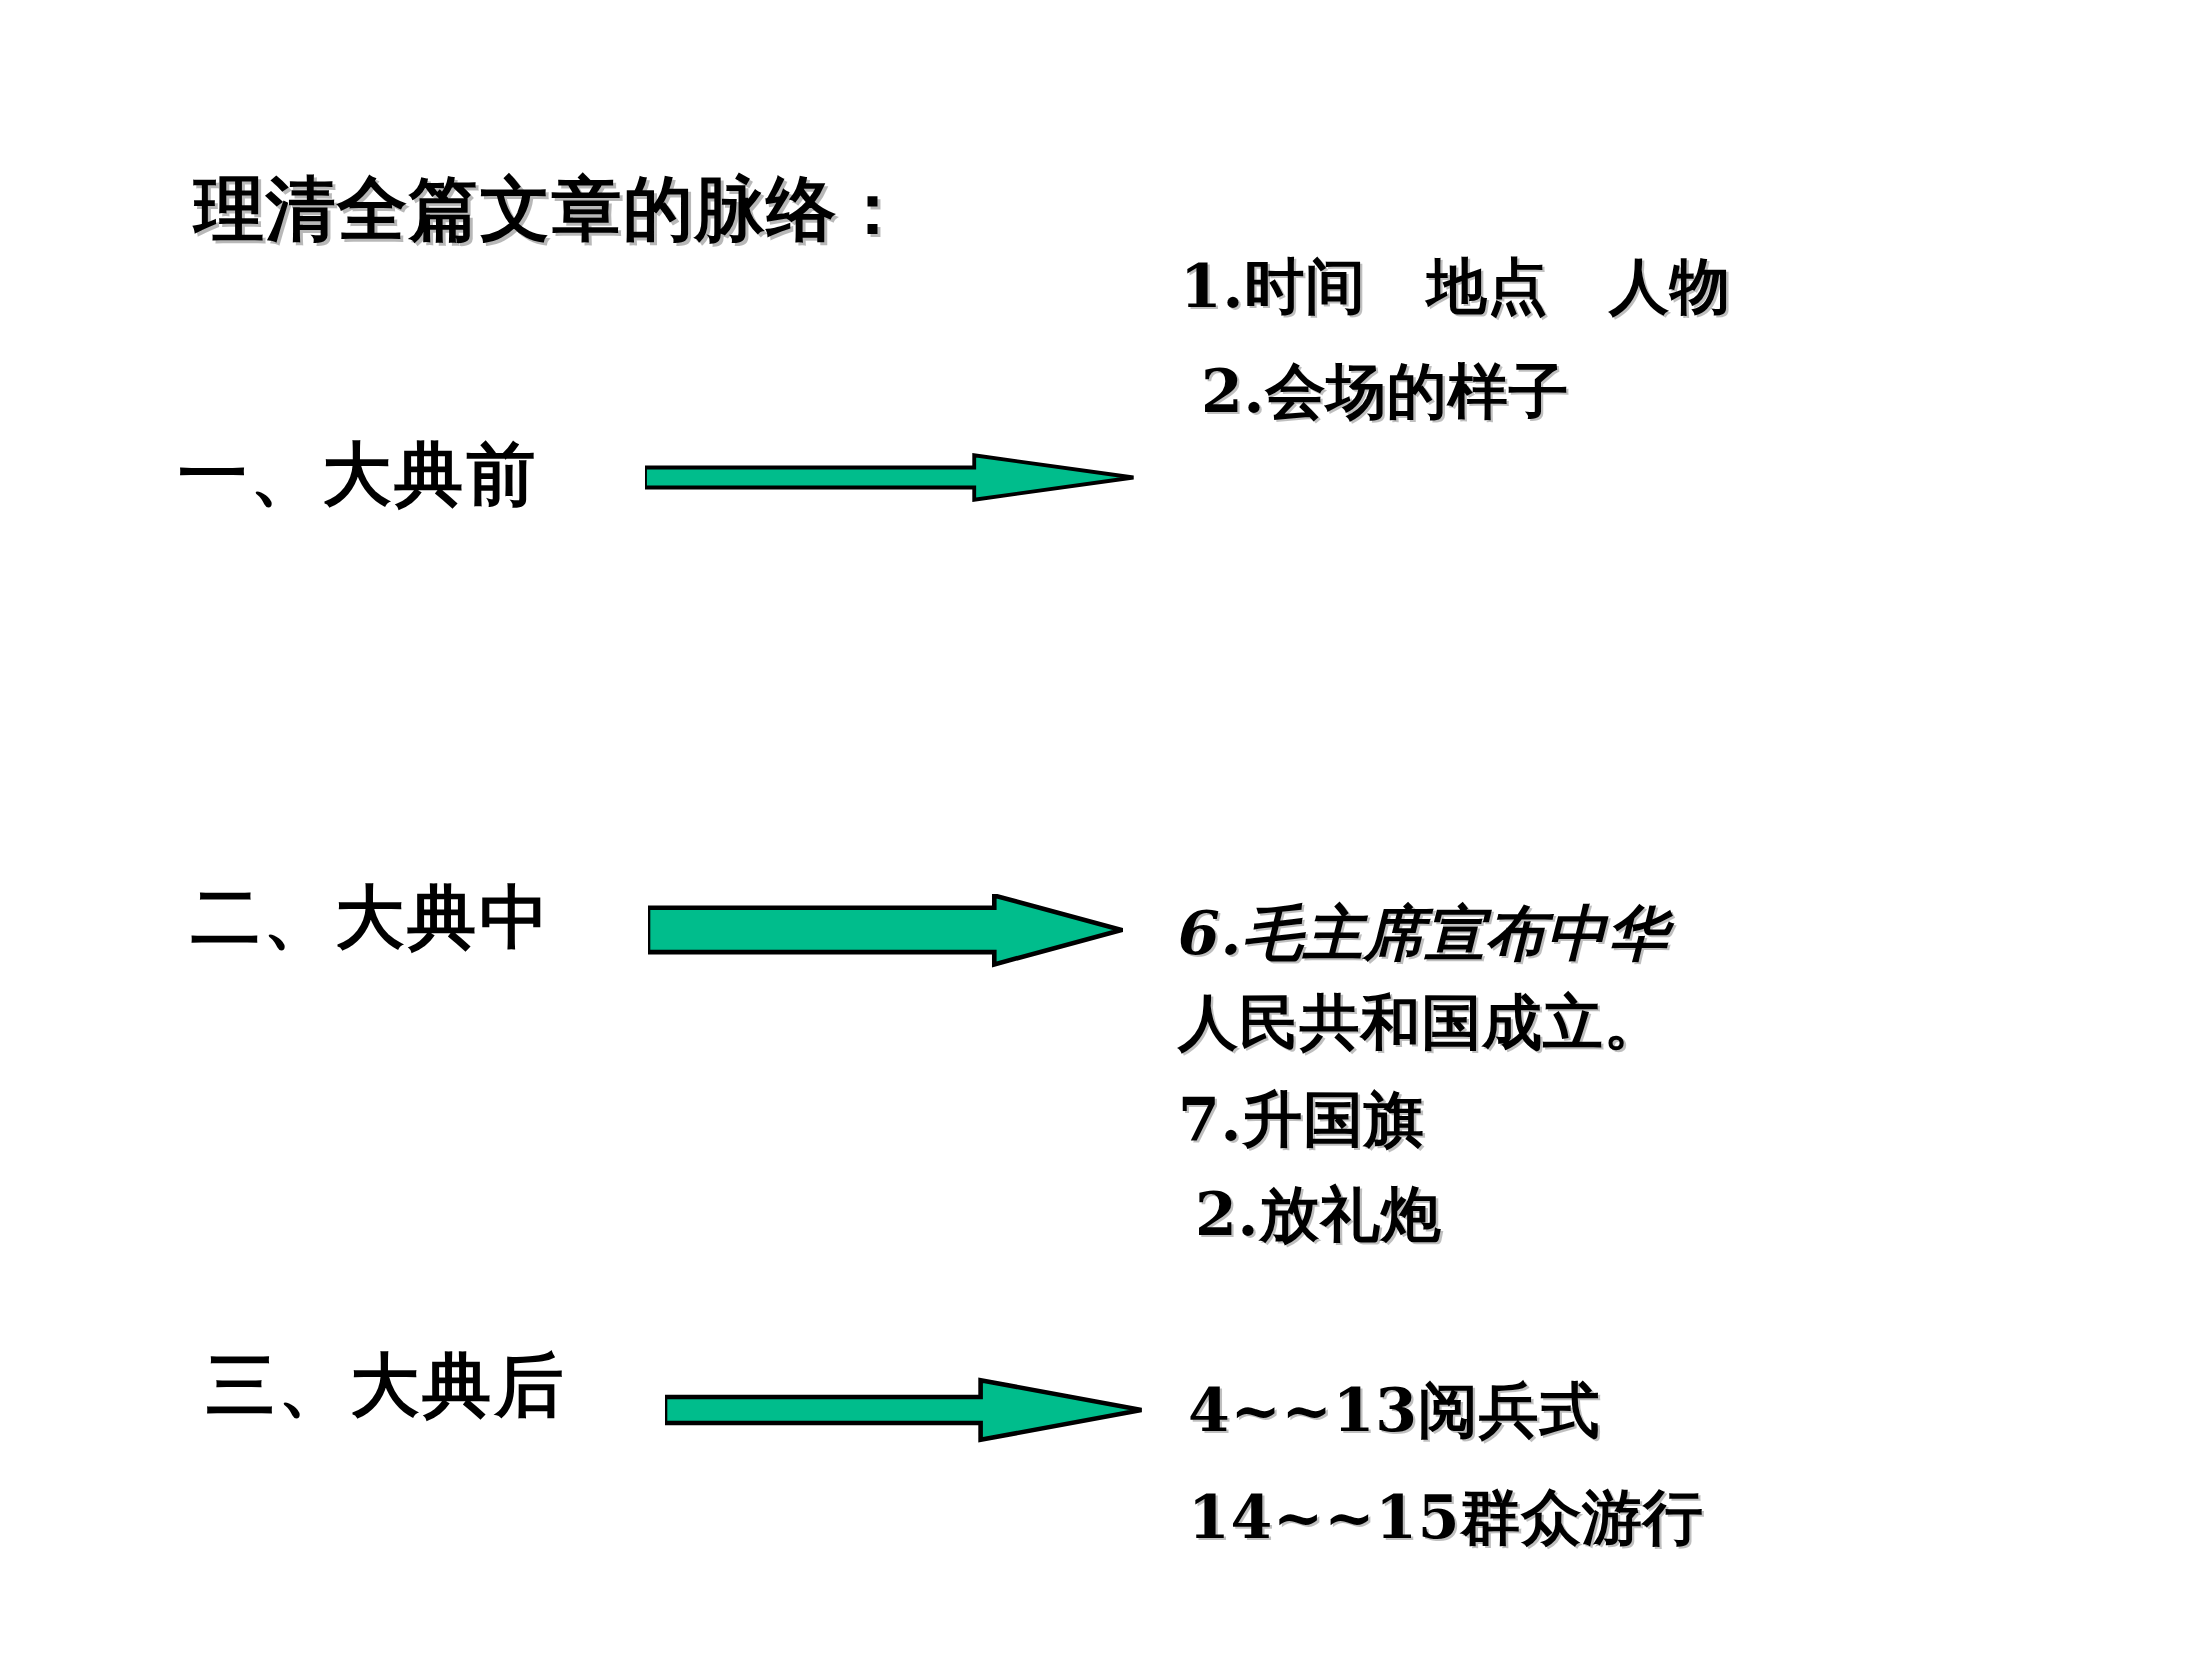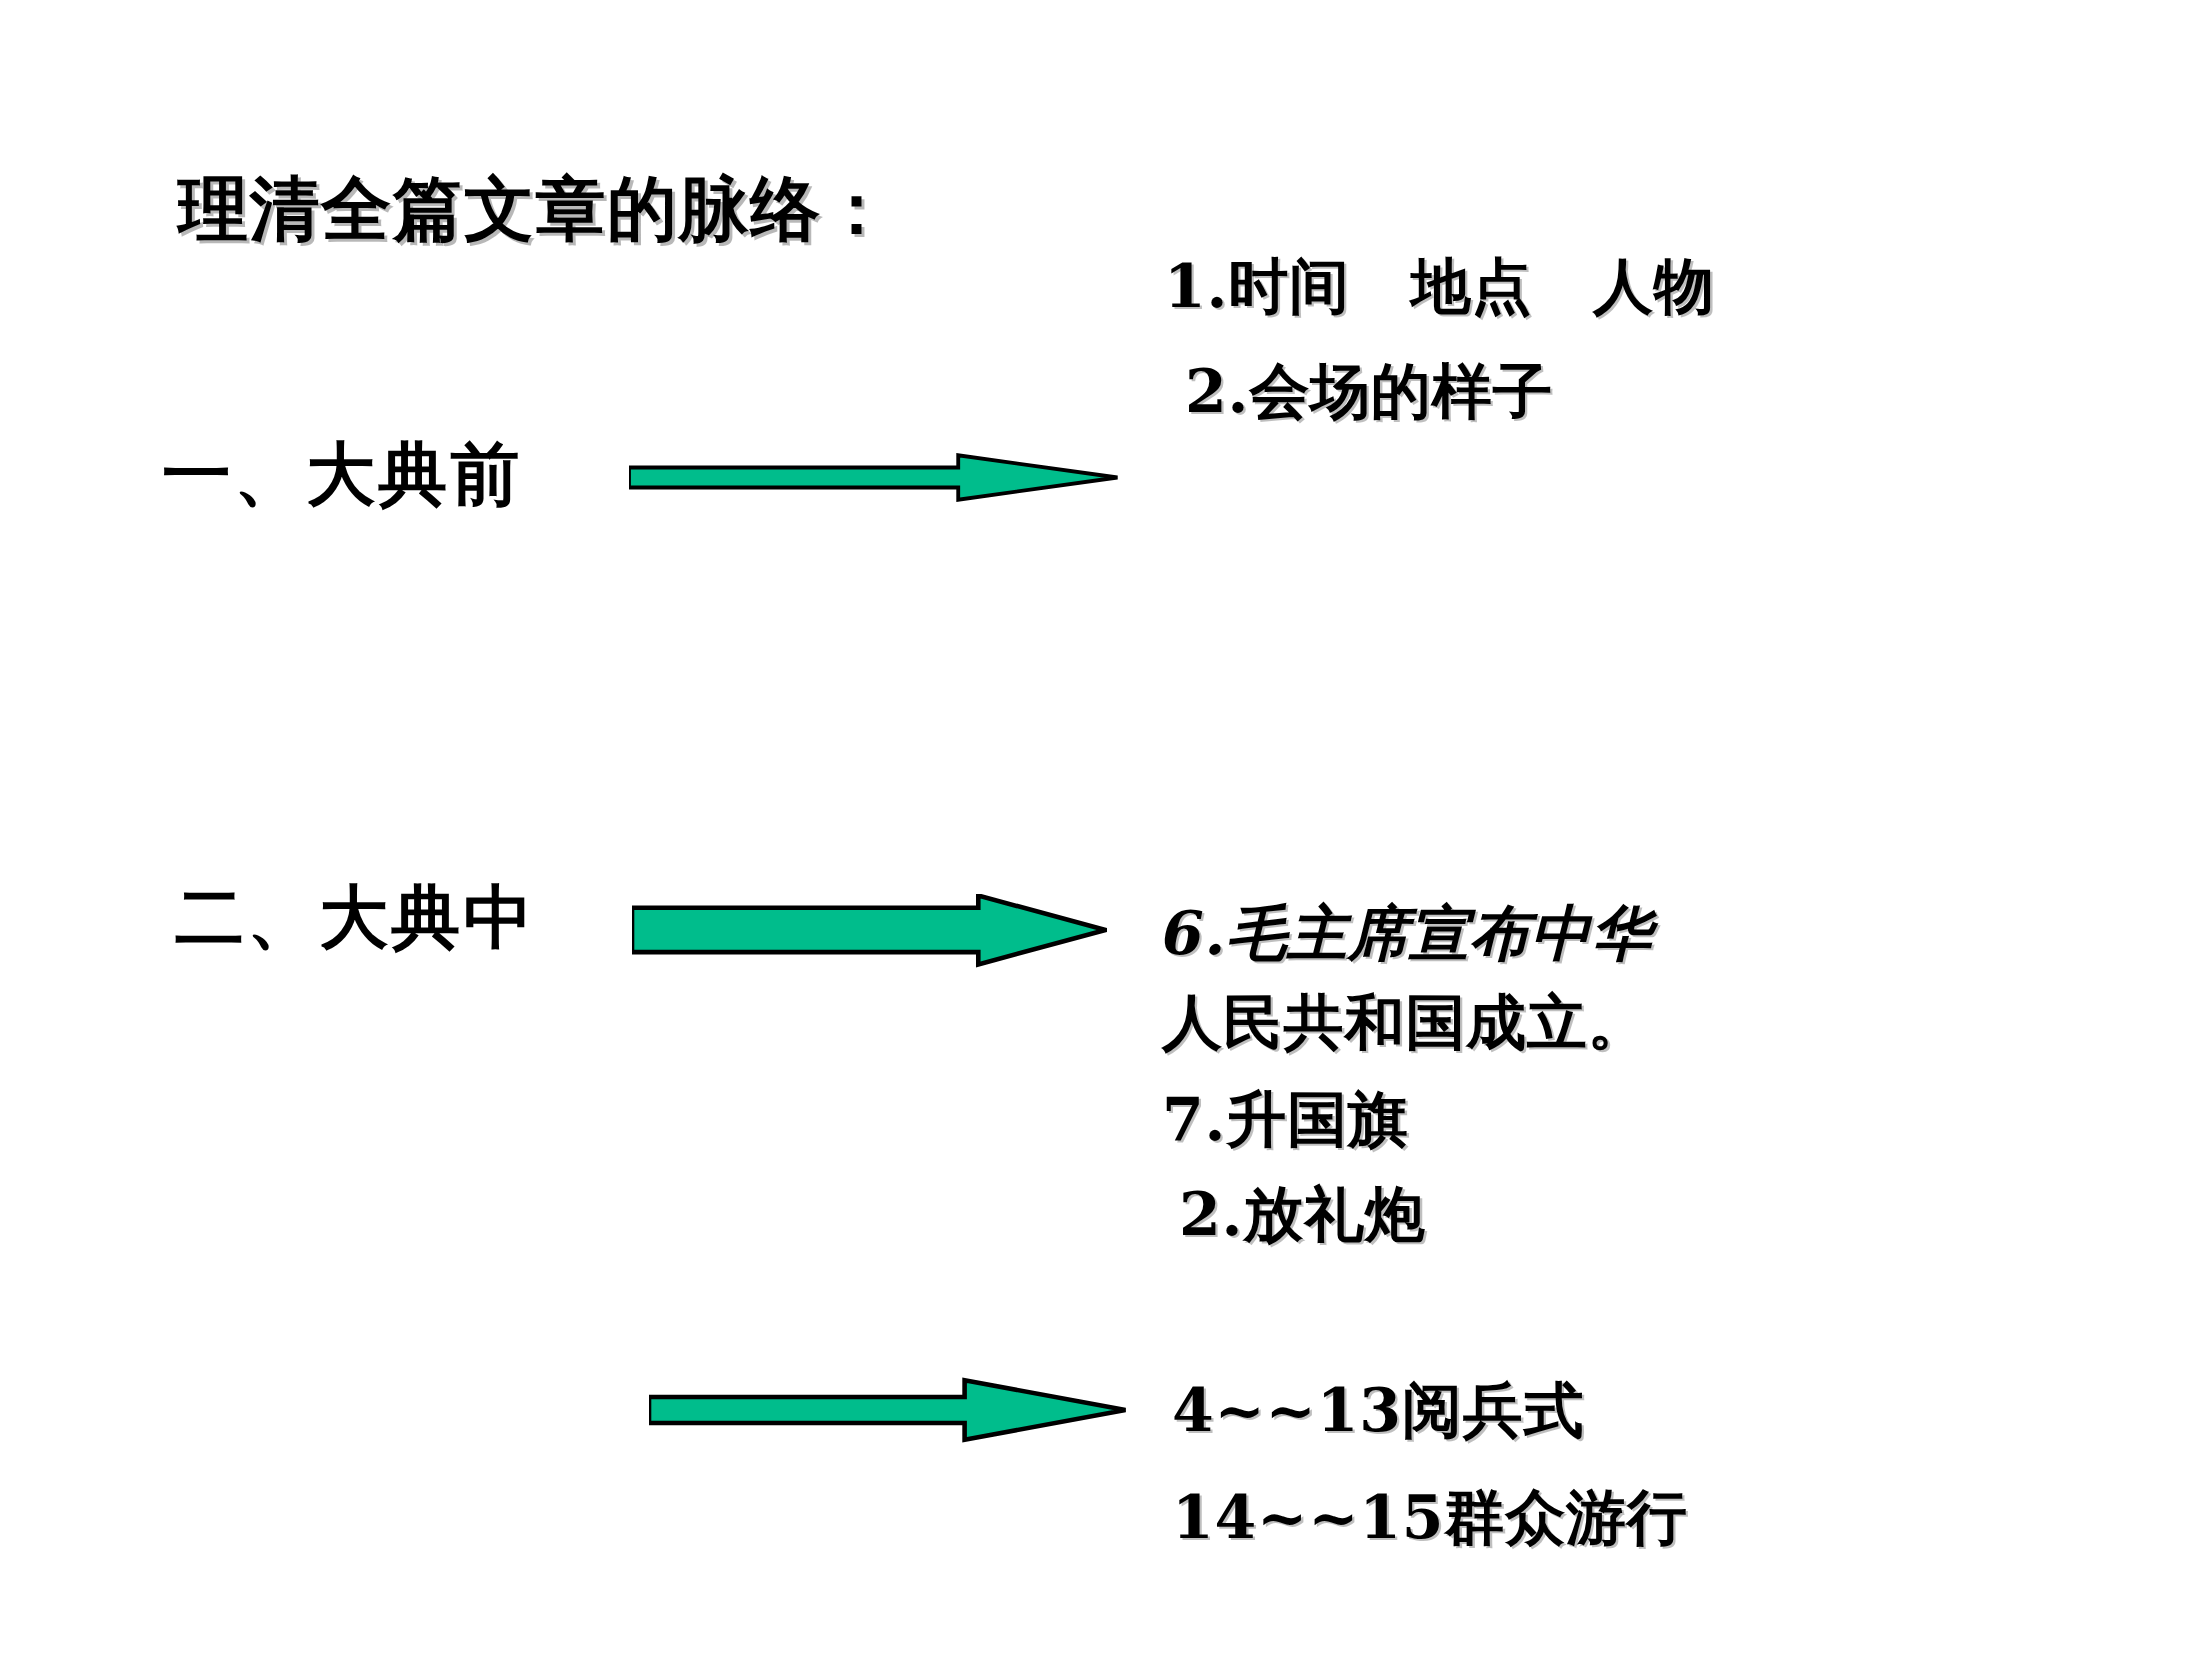--- a/index.html
+++ b/index.html
@@ -14,20 +14,21 @@
     position: relative;
     overflow: hidden;
     font-family: "DejaVu Serif", "Liberation Serif", serif;
     color: #000000;
   }
 
   .slide {
     position: absolute;
     inset: 0;
     background: #ffffff;
+    margin-left: 16px;
   }
 
   
   .deck-title {
     position: absolute;
     left: 178px;
     top: 170px;
     font-size: 70px;
     font-weight: bold;
     letter-spacing: 1.5px;
@@ -101,20 +102,21 @@
 
   <svg class="arrow a2" viewBox="0 0 620 115" preserveAspectRatio="none">
     <polygon points="0,18 452,18 452,2 618,47 452,92 452,76 0,76" fill="#00BD8C" stroke="#000000" stroke-width="6" stroke-linejoin="miter"></polygon>
   </svg>
 
   <div class="detail d6">6.毛主席宣布中华</div>
   <div class="detail d6b">人民共和国成立。</div>
   <div class="detail d7">7.升国旗</div>
   <div class="detail d8">2.放礼炮</div>
 
+  <div class="stage-label s3">三、大典后</div>
 
   <svg class="arrow a3" viewBox="0 0 624 110" preserveAspectRatio="none">
     <polygon points="0,38 412,38 412,16 622,55 412,94 412,72 0,72" fill="#00BD8C" stroke="#000000" stroke-width="6" stroke-linejoin="miter"></polygon>
   </svg>
 
   <div class="detail d9">4~~13阅兵式</div>
   <div class="detail d10">14~~15群众游行</div>
 
 </div>
 

